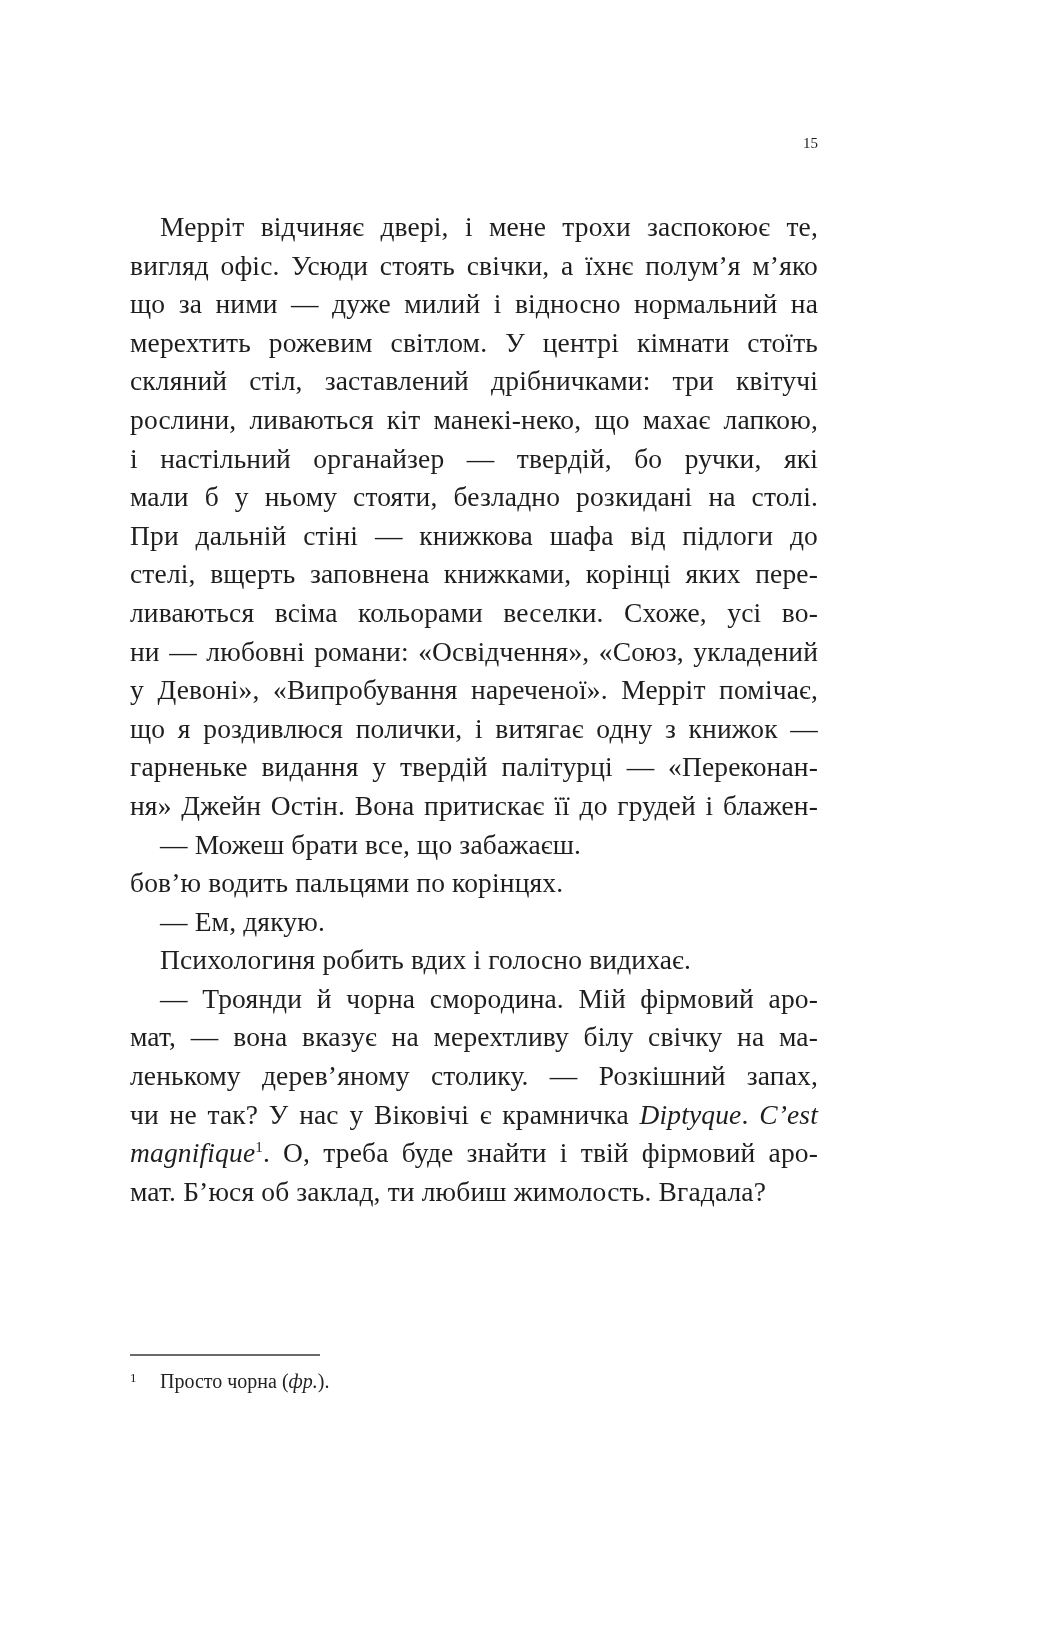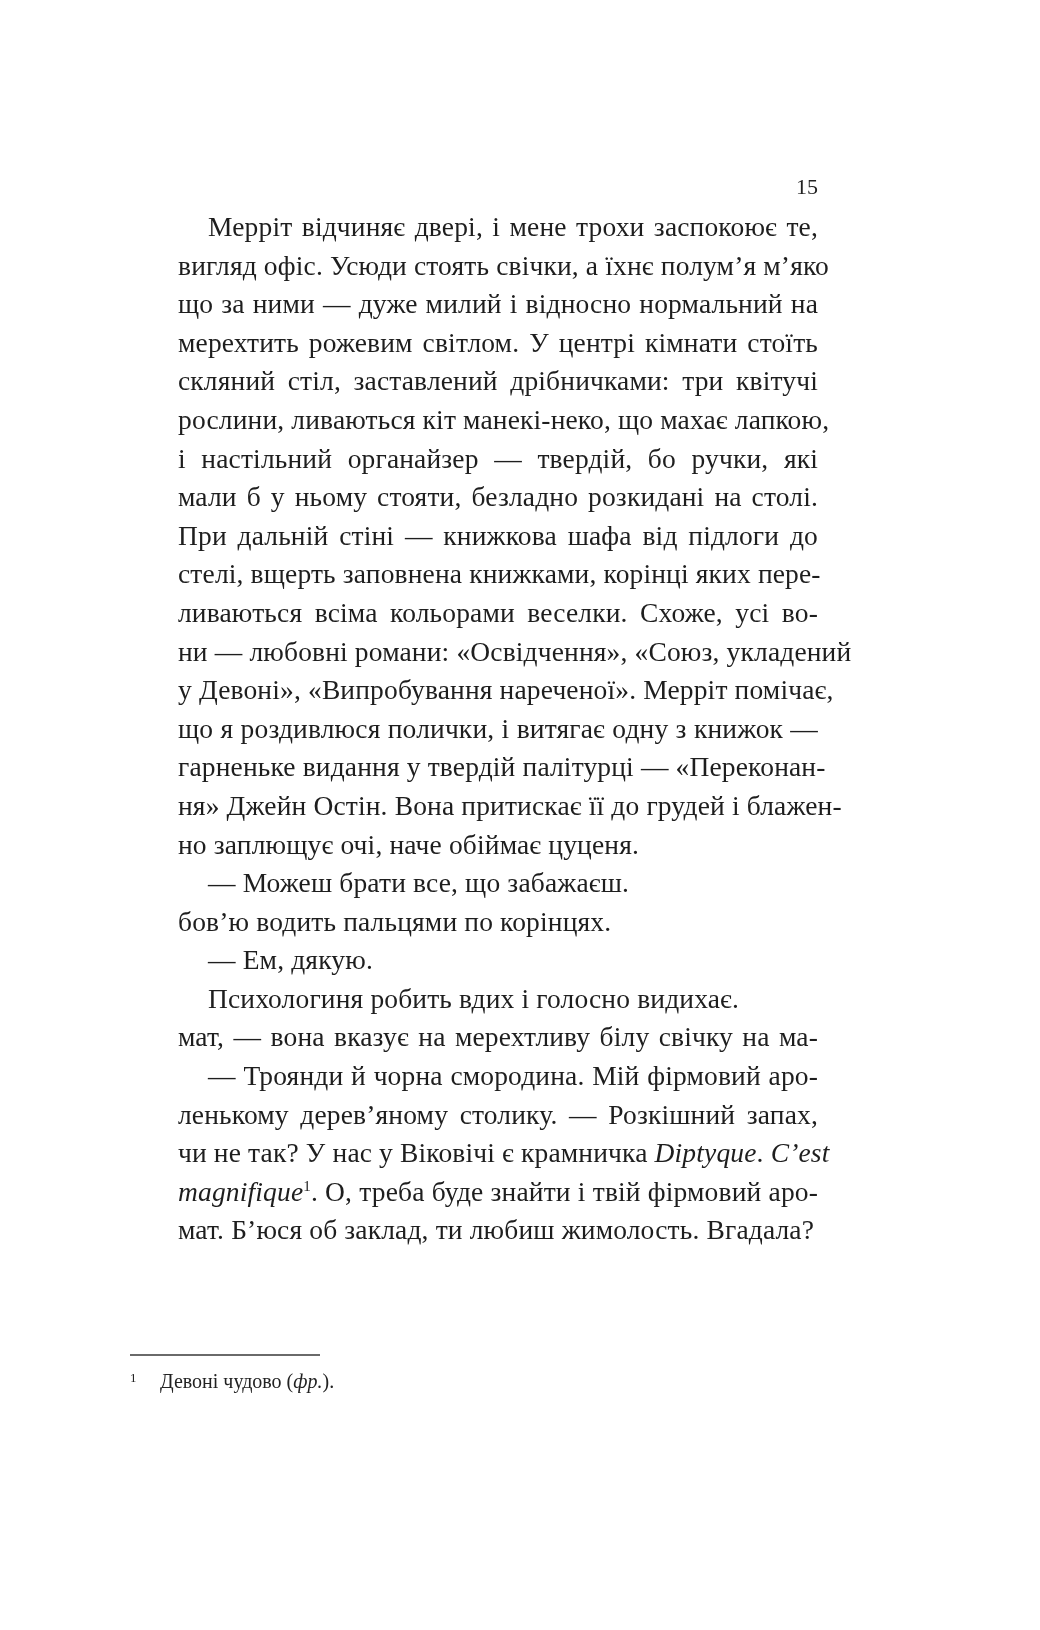--- a/index.html
+++ b/index.html
@@ -14,41 +14,39 @@
       overflow: hidden;
       font-family: "Liberation Serif", "DejaVu Serif", serif;
       color: #1e1e1e;
     }
     .page-number {
       position: absolute;
       top: 128px;
       left: 760px;
       width: 58px;
       text-align: right;
-      font-size: 22px;
+      font-size: 15px;
       line-height: 30px;
       color: #222;
-      margin-top: 44px;
     }
     .body-text {
       position: absolute;
       top: 208px;
       left: 130px;
       width: 688px;
     }
     .line {
       display: block;
       height: 38.6px;
       line-height: 38.6px;
       font-size: 27.5px;
       white-space: nowrap;
       text-align: justify;
       text-align-last: justify;
       letter-spacing: 0.15px;
-      margin-left: 48px;
     }
     .line.indent {
       padding-left: 30px;
     }
     .line.last {
       text-align-last: left;
     }
     .line i, .footnote i {
     }
     .sup {
@@ -97,30 +95,29 @@
   <span class="line">і настільний органайзер — твердій, бо ручки, які</span>
   <span class="line">мали б у ньому стояти, безладно розкидані на столі.</span>
   <span class="line">При дальній стіні — книжкова шафа від підлоги до</span>
   <span class="line">стелі, вщерть заповнена книжками, корінці яких пере-</span>
   <span class="line">ливаються всіма кольорами веселки. Схоже, усі во-</span>
   <span class="line">ни — любовні романи: «Освідчення», «Союз, укладений</span>
   <span class="line">у Девоні», «Випробування нареченої». Мерріт помічає,</span>
   <span class="line">що я роздивлюся полички, і витягає одну з книжок —</span>
   <span class="line">гарненьке видання у твердій палітурці — «Переконан-</span>
   <span class="line">ня» Джейн Остін. Вона притискає її до грудей і блажен-</span>
-  <span class="line last">но заплющує очі, наче обіймає цуценя.</span>
   <span class="line indent last">— Можеш брати все, що забажаєш.</span>
   <span class="line last">бов’ю водить пальцями по корінцях.</span>
   <span class="line indent last">— Ем, дякую.</span>
   <span class="line indent last">Психологиня робить вдих і голосно видихає.</span>
+  <span class="line indent">— Троянди й чорна смородина. Мій фірмовий аро-</span>
   <span class="line">мат, — вона вказує на мерехтливу білу свічку на ма-</span>
-  <span class="line indent">— Троянди й чорна смородина. Мій фірмовий аро-</span>
   <span class="line">ленькому дерев’яному столику. — Розкішний запах,</span>
   <span class="line"><span>чи не так? У нас у Віковічі є крамничка </span><i>Diptyque</i><span>. </span><i>C’est</i></span>
   <span class="line"><i>magnifique</i><span class="sup">1</span><span>. О, треба буде знайти і твій фірмовий аро-</span></span>
   <span class="line last">мат. Б’юся об заклад, ти любиш жимолость. Вгадала?</span>
 </div>
 
 <div class="footnote-rule"></div>
 
 <div class="footnote">
-  <span class="fn-mark">1</span><span>Девоні чудово (</span><i>фр.</i><span>).</span>
+  <span class="fn-mark">1</span><span>Просто чорна (</span><i>фр.</i><span>).</span>
 </div>
 
 </body></html>

